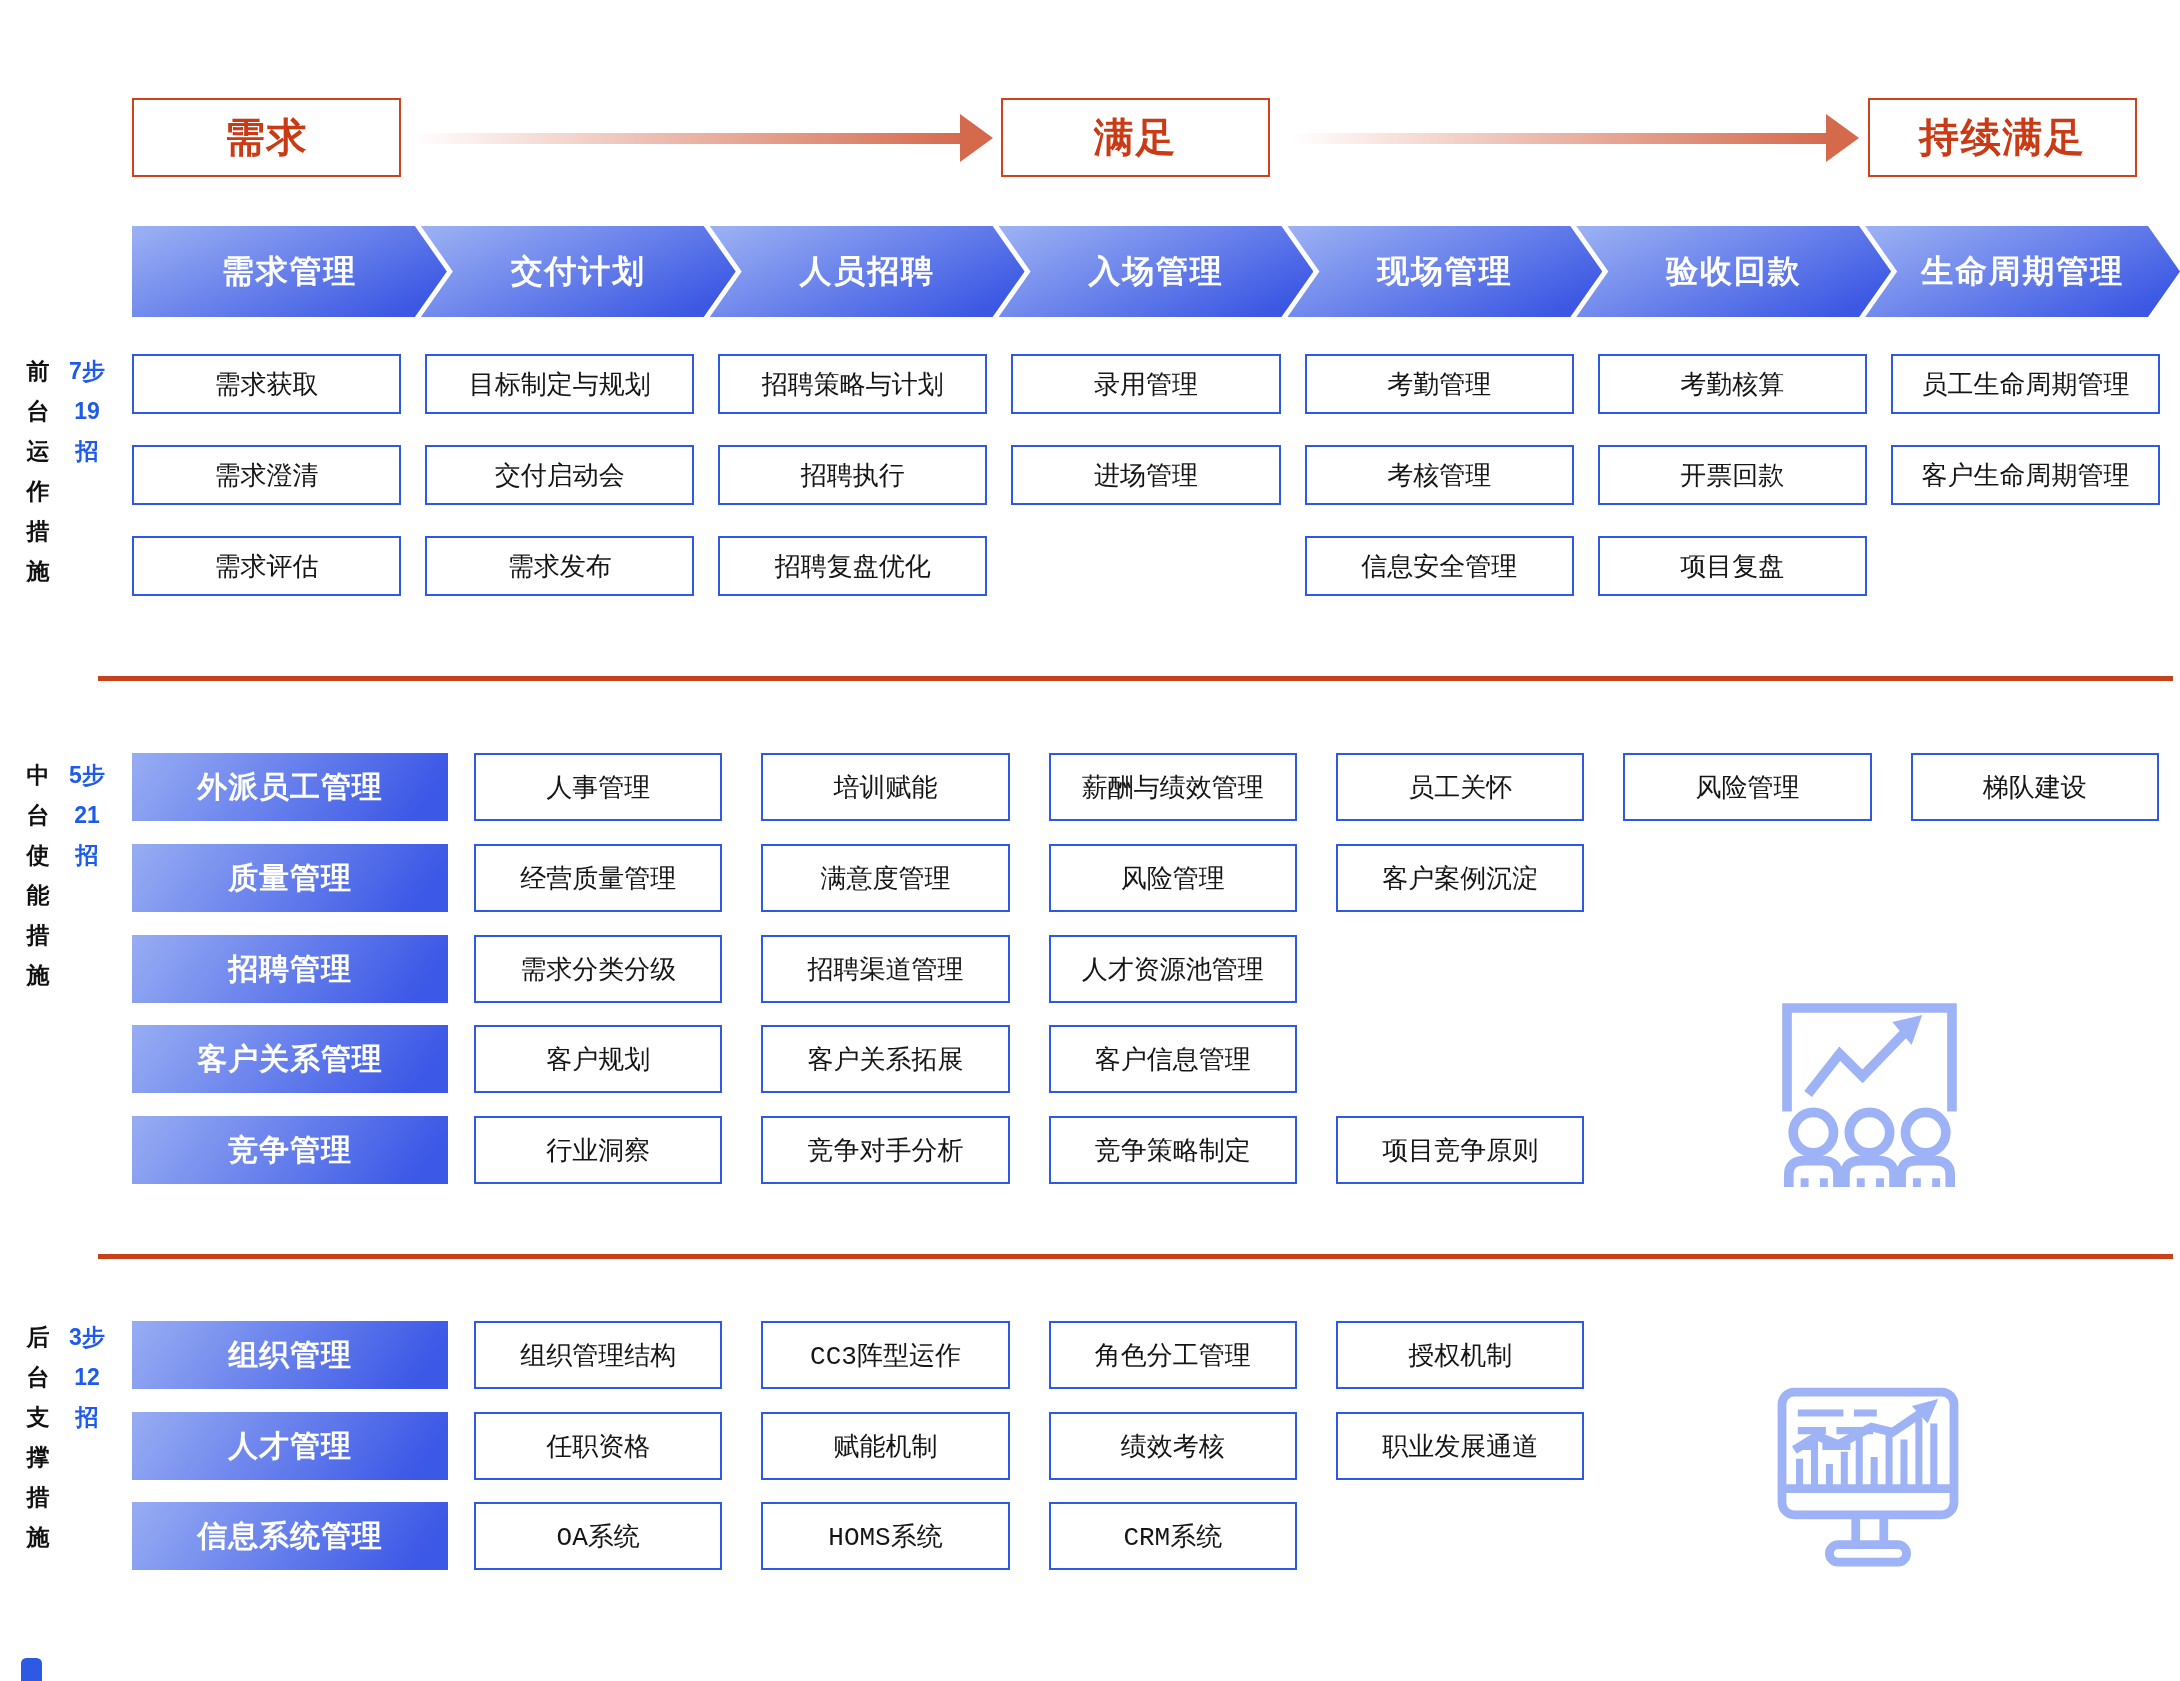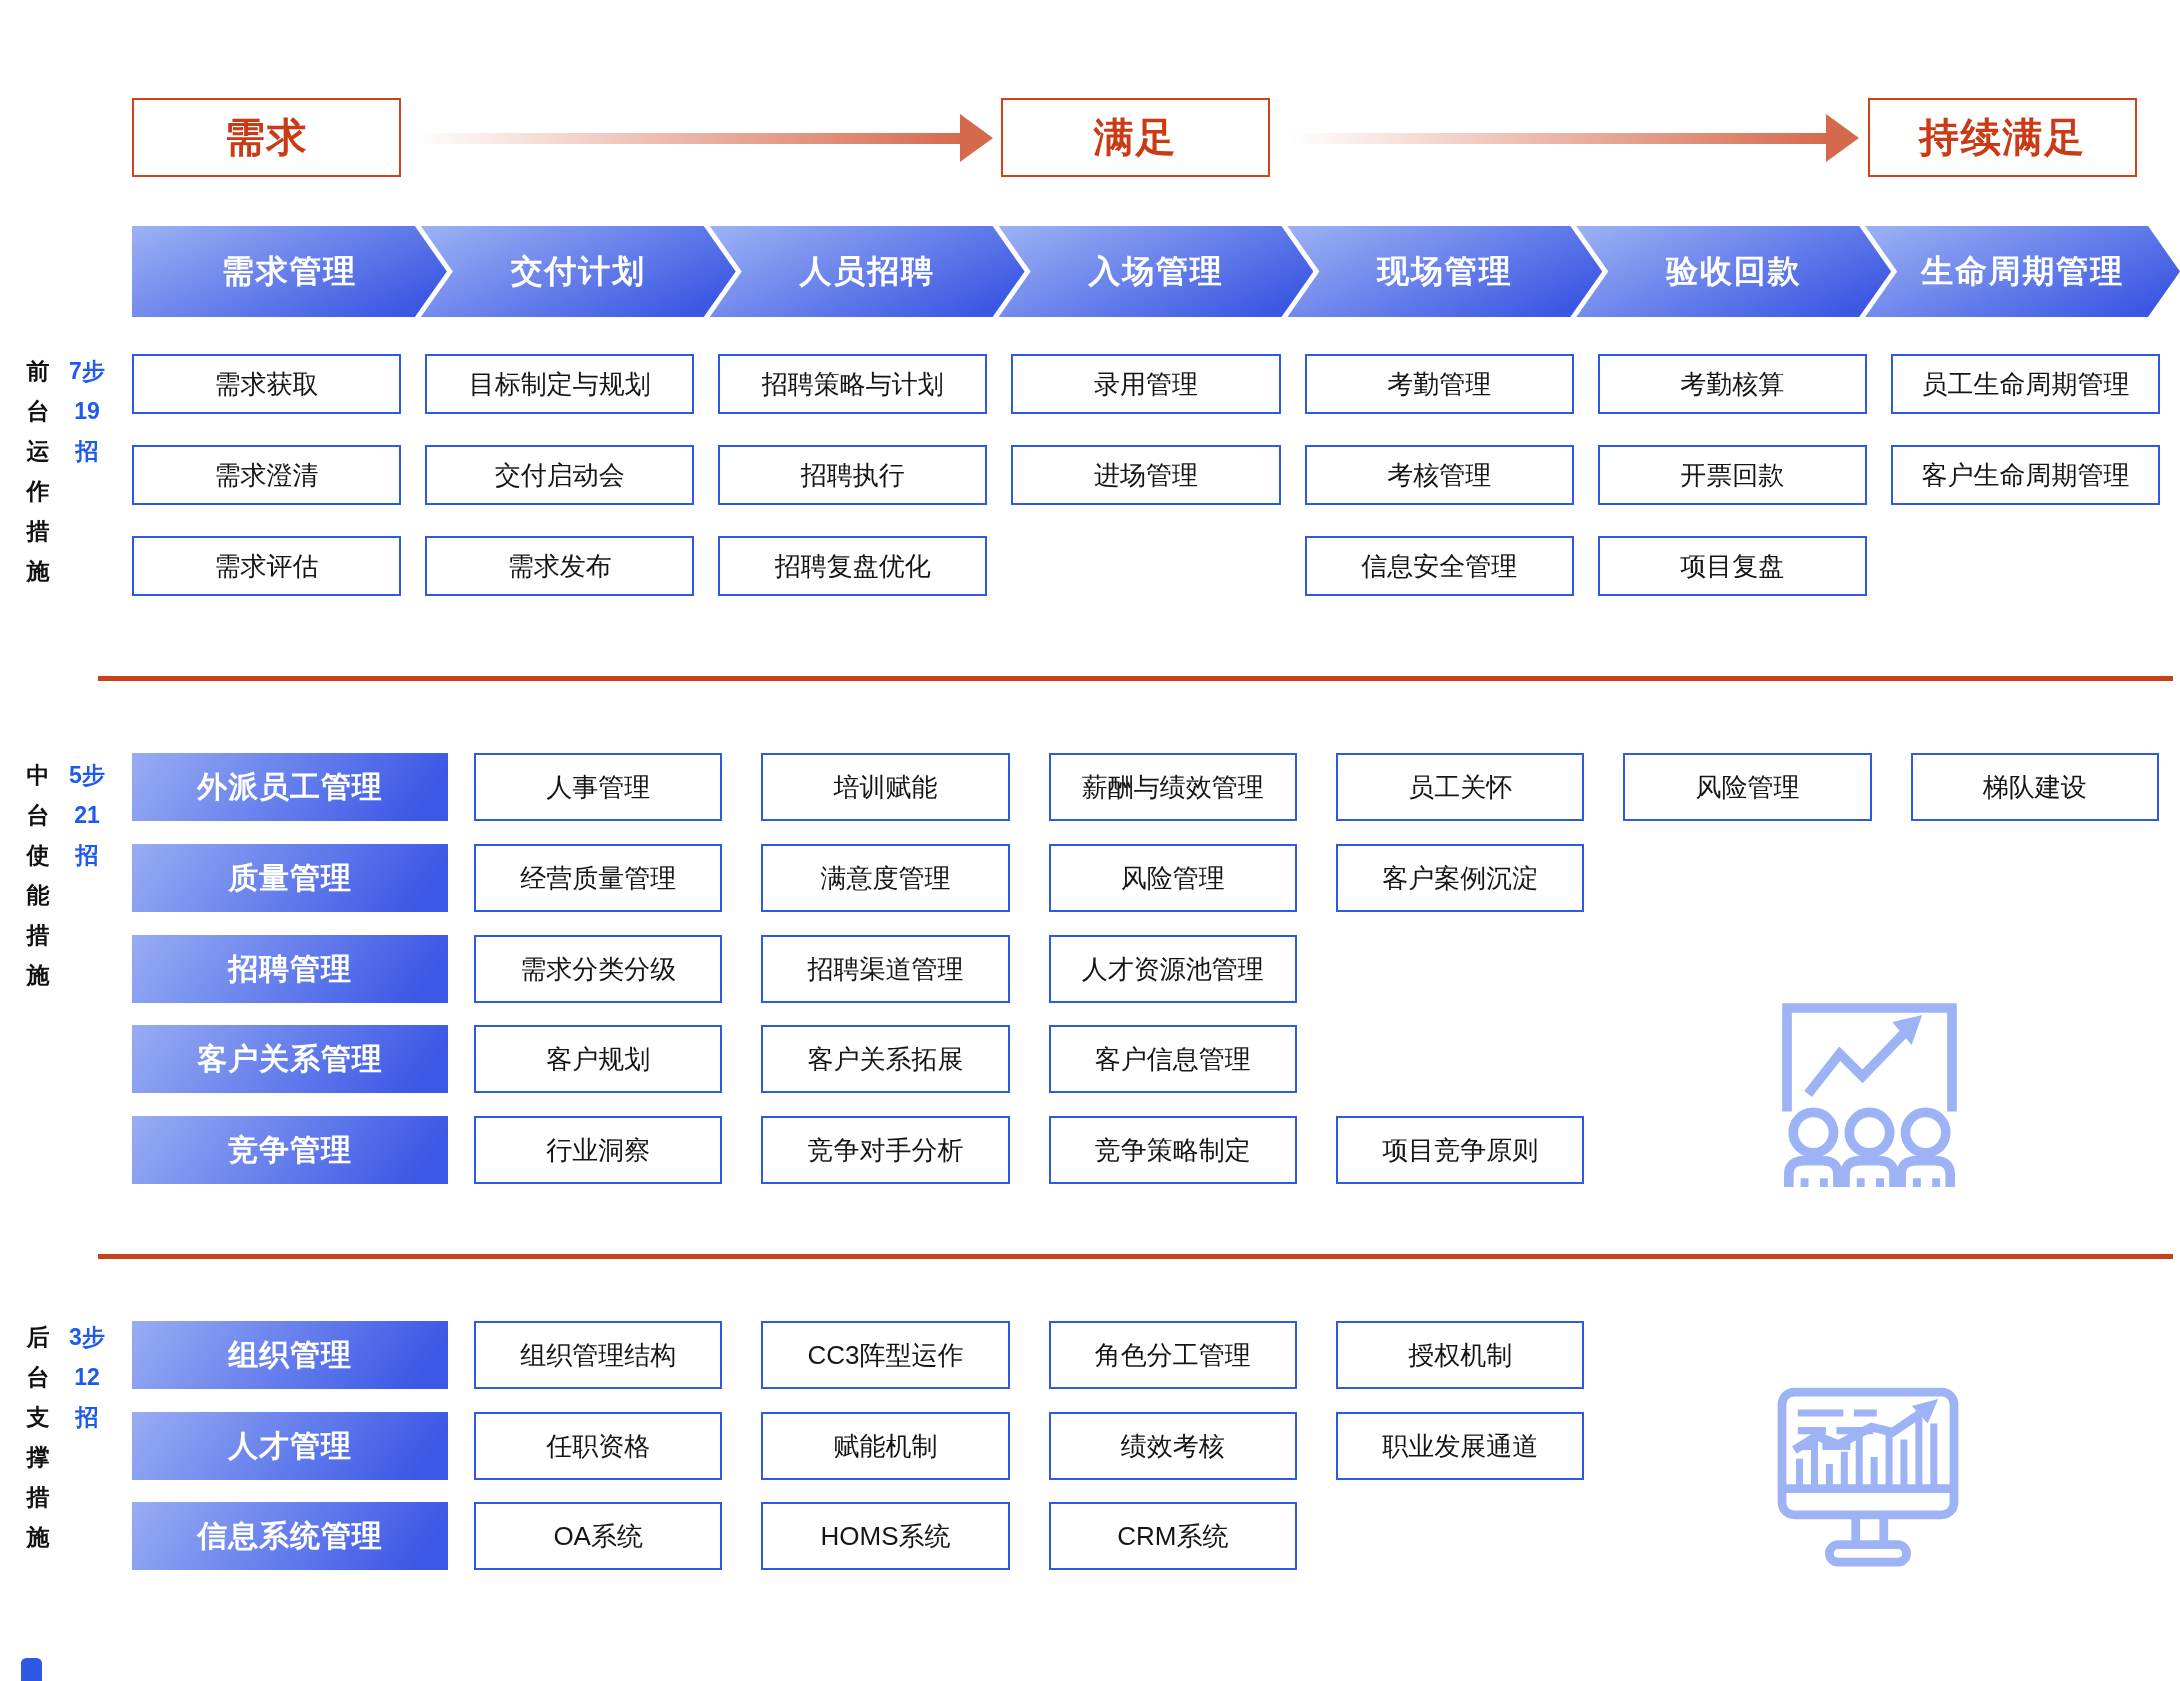--- a/index.html
+++ b/index.html
@@ -42,21 +42,21 @@
   }
   .vstat { color:#1e5be8; }
 
   
   .fgrid {
     position:absolute; left:132px; width:2028px; height:60px;
     display:grid; grid-template-columns:repeat(7,1fr); gap:16px 24px;
   }
   .mgrid {
     position:absolute; left:474px; width:1685px; height:68px;
-    display:grid; grid-template-columns:repeat(6,1fr); gap:0 39px;
+    display:grid; grid-template-columns:repeat(6,1fr); gap:0 39px;font-family:Liberation Mono, monospace;
   }
   .cell {
     background:#ffffff; border:2.6px solid #2e59e4; color:#151515;
     display:flex; align-items:center; justify-content:center;
     font-size:26px; white-space:nowrap;
   }
   .rowhead {
     position:absolute; left:132px; width:316px; height:68px;
     background:linear-gradient(125deg, #98adf3 0%, #3c58e6 90%);
     color:#ffffff; font-size:30px; font-weight:bold; letter-spacing:0.9px;

